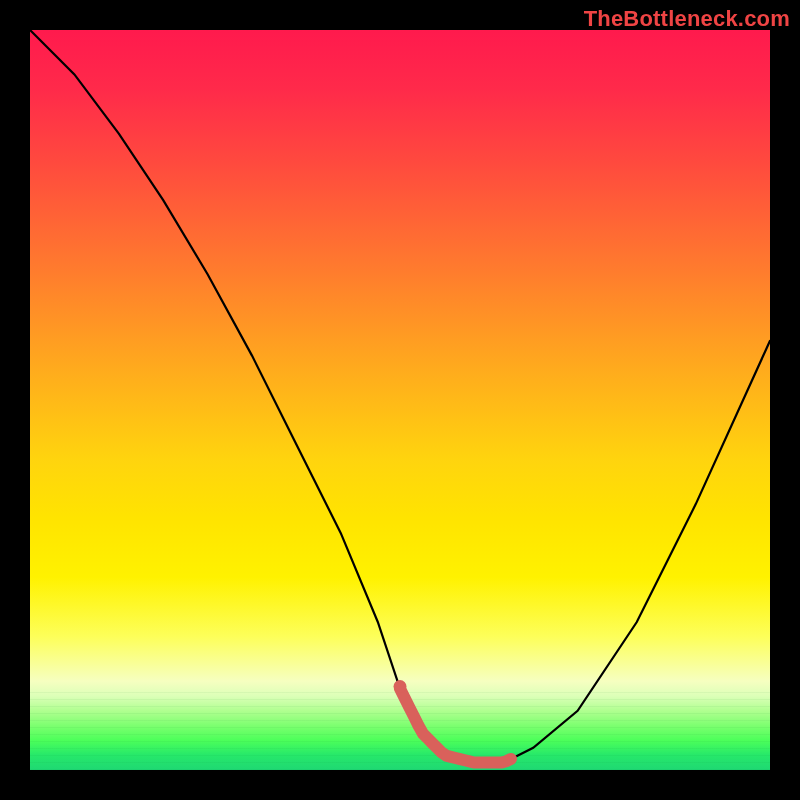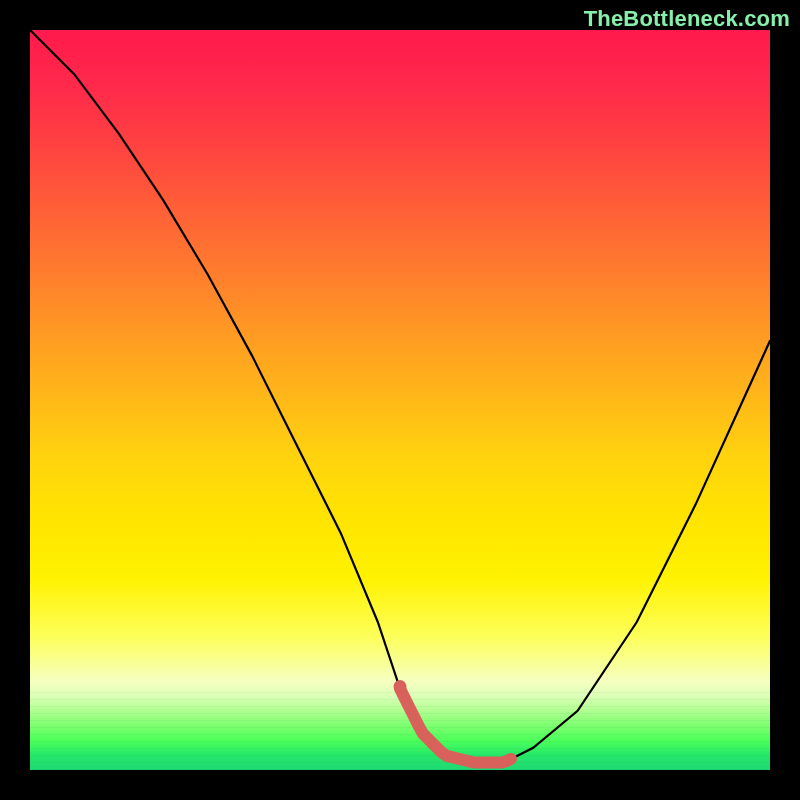--- a/index.html
+++ b/index.html
@@ -71,21 +71,21 @@
     height: 100%;
     pointer-events: none;
   }
   .watermark {
     position: absolute;
     top: 6px;
     right: 10px;
     font-family: Arial, Helvetica, sans-serif;
     font-size: 22px;
     font-weight: bold;
-    color: #86efac;
+    color: #ef4444;
     letter-spacing: 0.2px;
   }
 </style>
 </head>
 <body>
 
 <div class="frame">
   <div class="watermark">TheBottleneck.com</div>
 
   <div class="plot">

